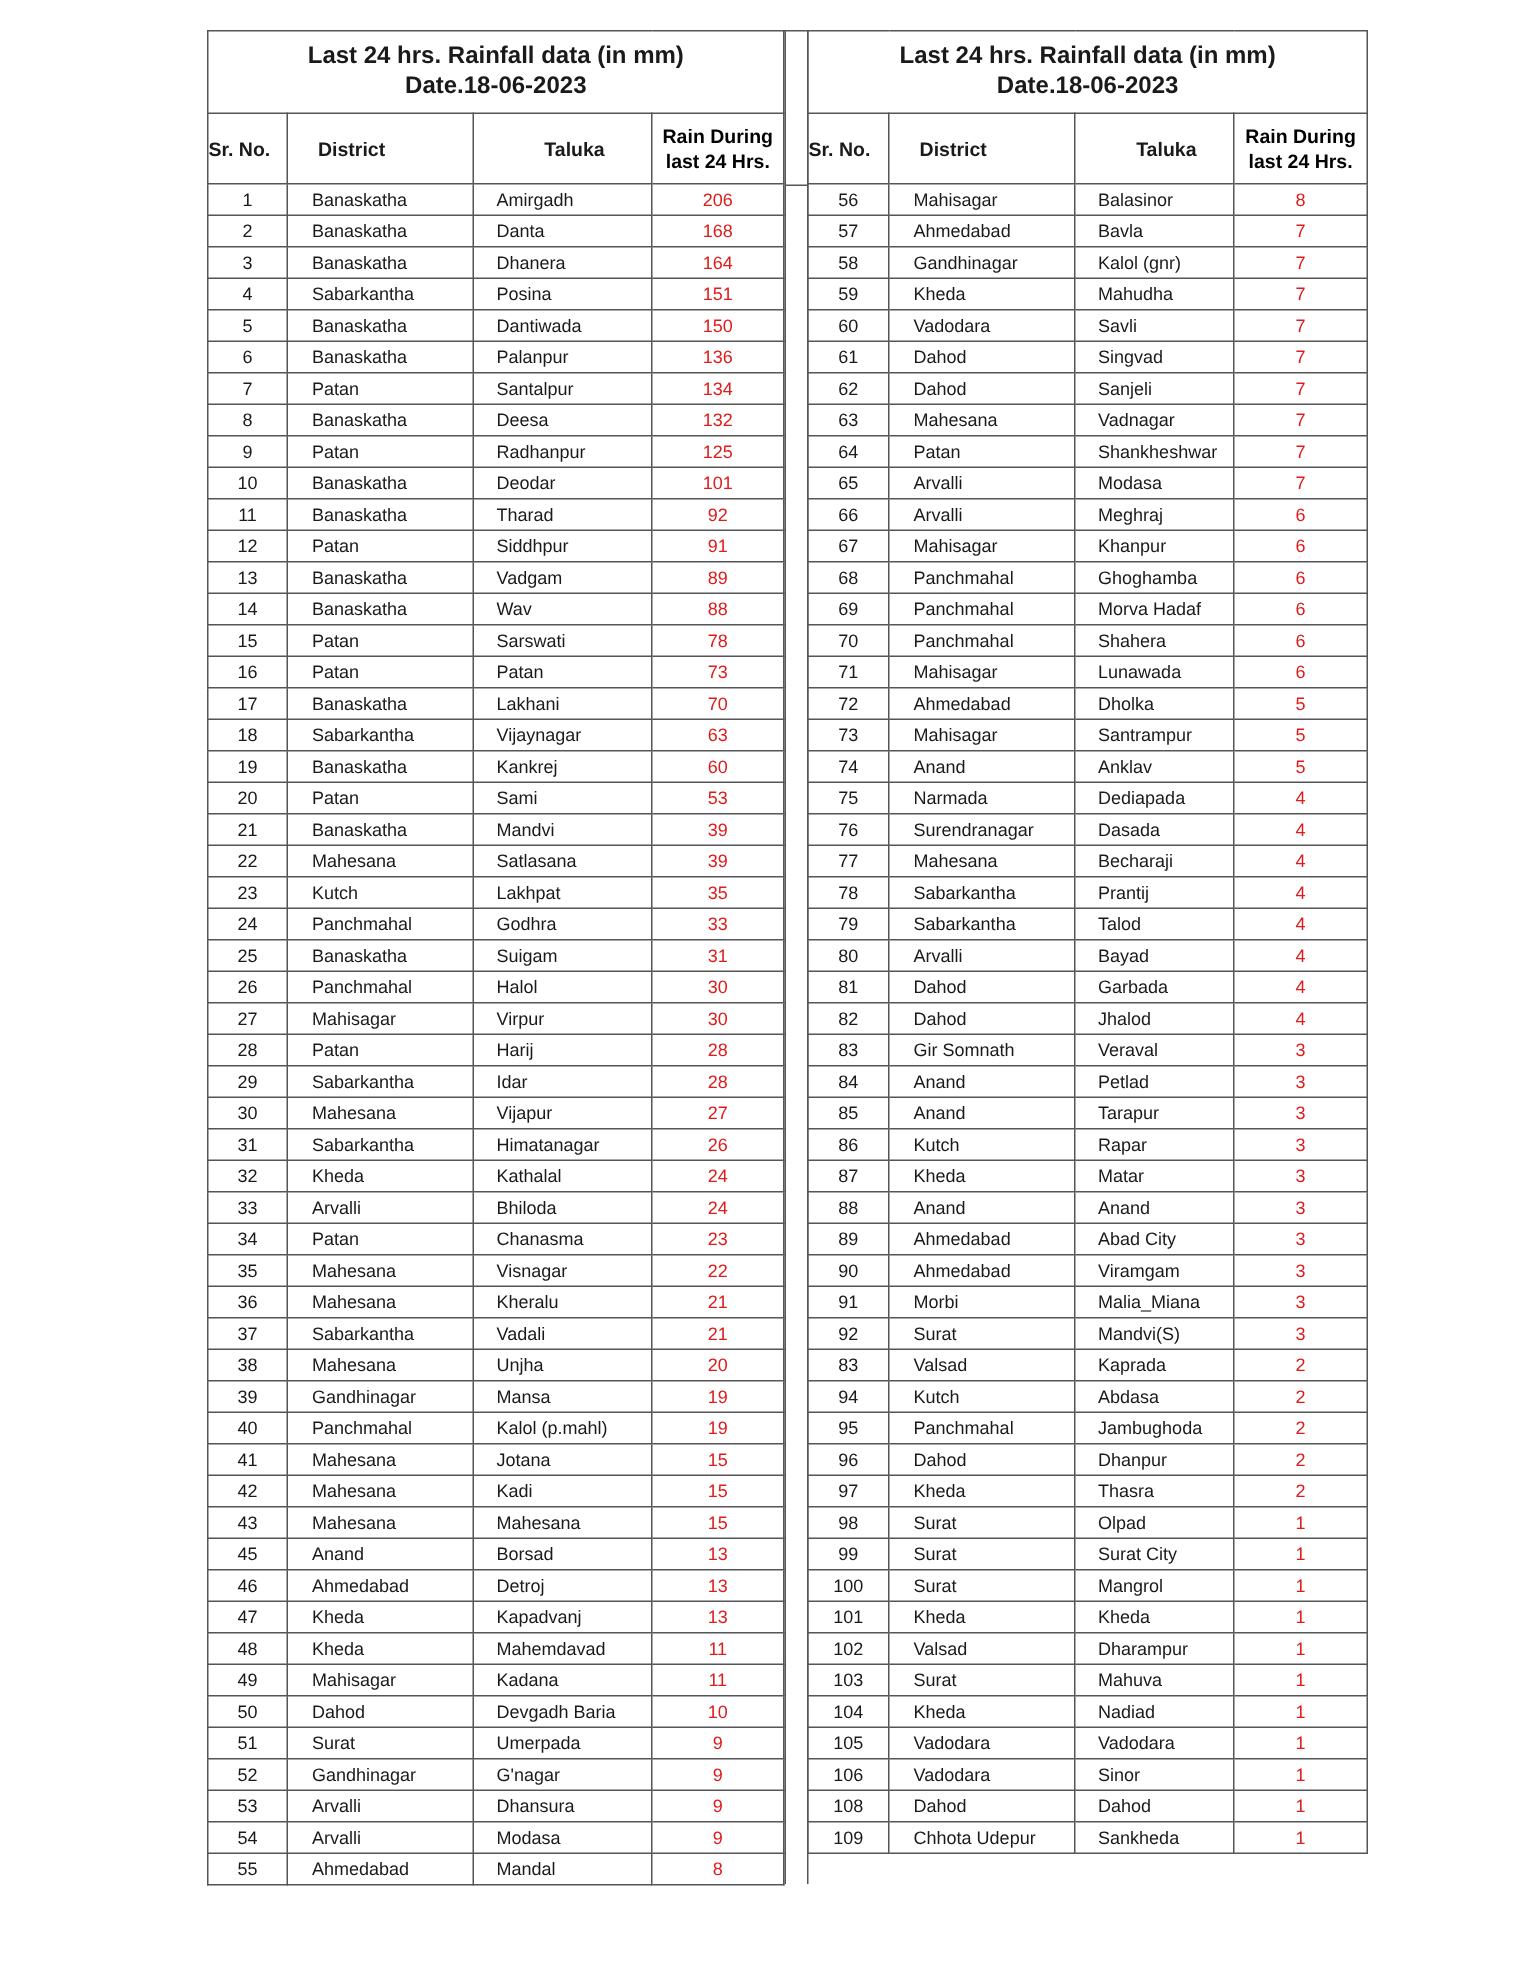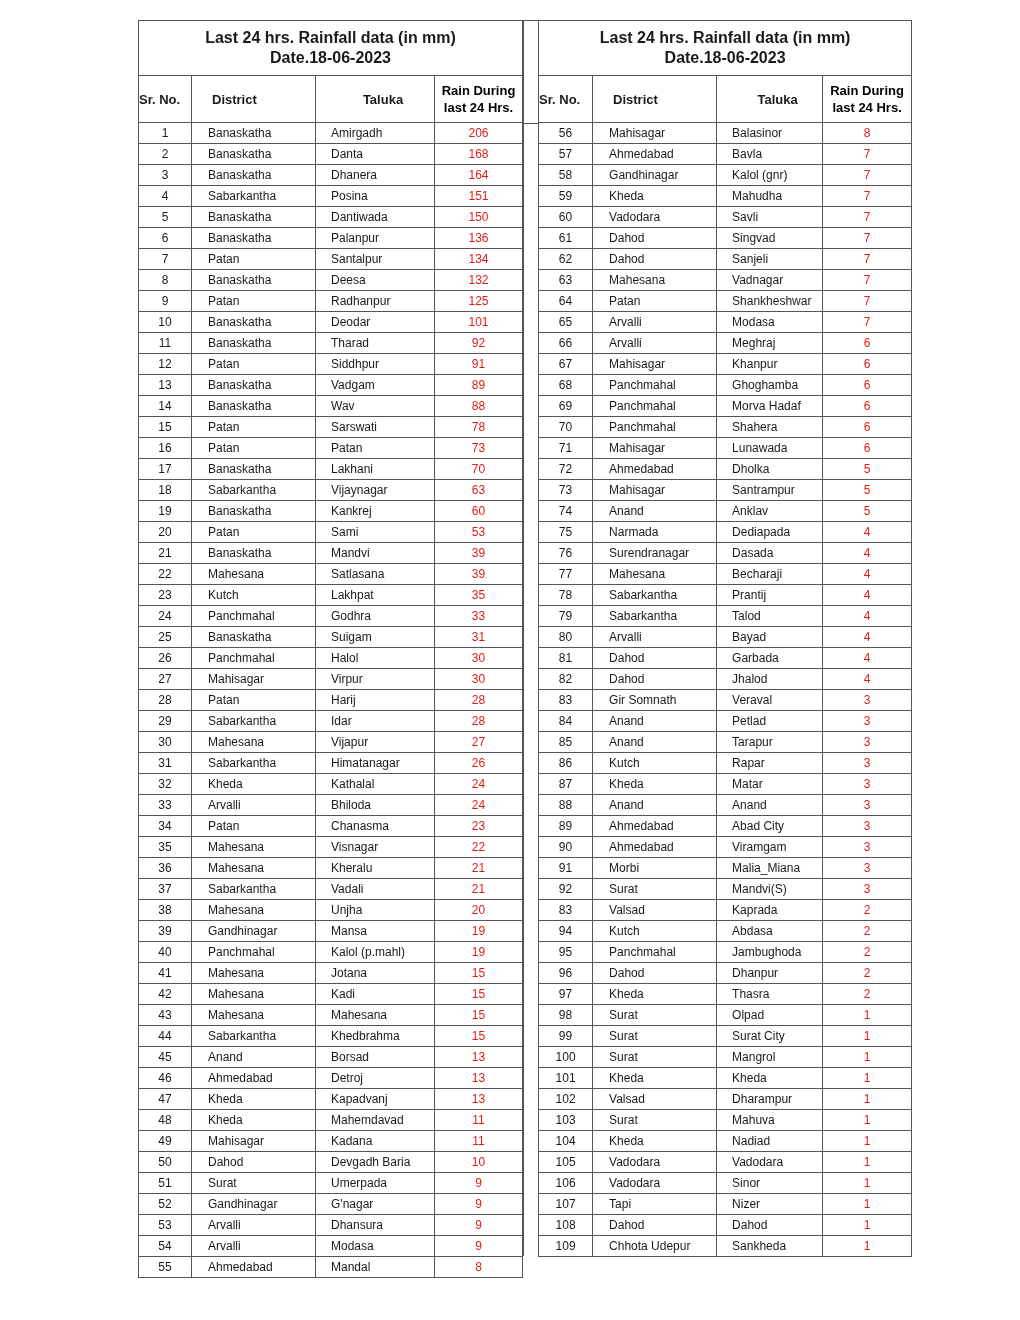--- a/index.html
+++ b/index.html
@@ -305,26 +305,20 @@
             <td class="c-tal">Kadi</td>
             <td class="c-rain">15</td>
           </tr>
           <tr>
             <td class="c-sr">43</td>
             <td class="c-dist">Mahesana</td>
             <td class="c-tal">Mahesana</td>
             <td class="c-rain">15</td>
           </tr>
           <tr>
-            <td class="c-sr">44</td>
-            <td class="c-dist">Sabarkantha</td>
-            <td class="c-tal">Khedbrahma</td>
-            <td class="c-rain">15</td>
-          </tr>
-          <tr>
             <td class="c-sr">45</td>
             <td class="c-dist">Anand</td>
             <td class="c-tal">Borsad</td>
             <td class="c-rain">13</td>
           </tr>
           <tr>
             <td class="c-sr">46</td>
             <td class="c-dist">Ahmedabad</td>
             <td class="c-tal">Detroj</td>
             <td class="c-rain">13</td>
@@ -715,26 +709,20 @@
             <td class="c-tal">Vadodara</td>
             <td class="c-rain">1</td>
           </tr>
           <tr>
             <td class="c-sr">106</td>
             <td class="c-dist">Vadodara</td>
             <td class="c-tal">Sinor</td>
             <td class="c-rain">1</td>
           </tr>
           <tr>
-            <td class="c-sr">107</td>
-            <td class="c-dist">Tapi</td>
-            <td class="c-tal">Nizer</td>
-            <td class="c-rain">1</td>
-          </tr>
-          <tr>
             <td class="c-sr">108</td>
             <td class="c-dist">Dahod</td>
             <td class="c-tal">Dahod</td>
             <td class="c-rain">1</td>
           </tr>
           <tr>
             <td class="c-sr">109</td>
             <td class="c-dist">Chhota Udepur</td>
             <td class="c-tal">Sankheda</td>
             <td class="c-rain">1</td>

